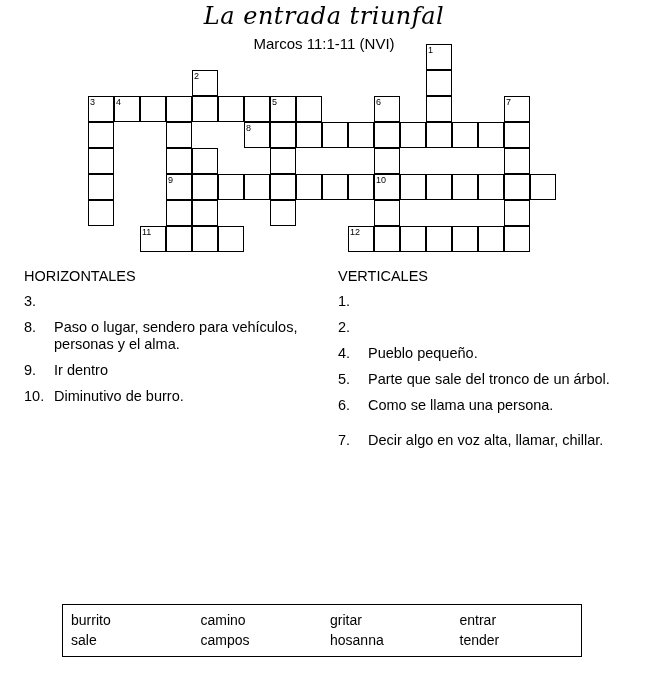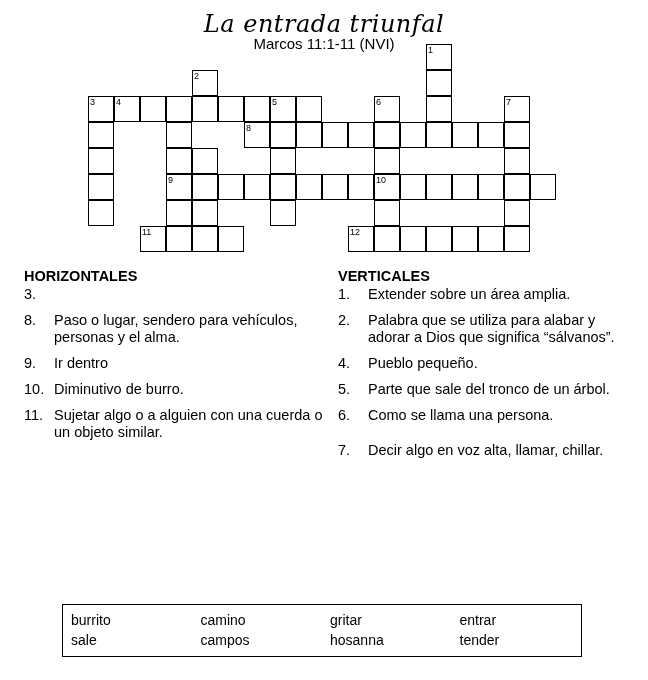--- a/index.html
+++ b/index.html
@@ -18,21 +18,20 @@
   #title {
     position: absolute;
     top: 2px;
     left: 0;
     width: 648px;
     text-align: center;
     font-family: "DejaVu Serif", serif;
     font-style: italic;
     font-size: 24px;
     letter-spacing: 0.5px;
-    margin-top: 8px;
   }
   #subtitle {
     position: absolute;
     top: 35px;
     left: 0;
     width: 648px;
     text-align: center;
     font-family: "Liberation Sans", sans-serif;
     font-size: 15px;
   }
@@ -62,23 +61,23 @@
   }
   
   .cluecol {
     position: absolute;
     font-size: 14.5px;
     line-height: 17px;
   }
   #across-col { left: 24px; top: 268px; width: 300px; }
   #down-col   { left: 338px; top: 268px; width: 300px; }
   .clue-head {
-    font-weight: bold;
+    font-weight: normal;
     font-size: 14.5px;
-    margin-bottom: 1px;
+    margin-bottom: 8px;
   }
   .clue {
     display: flex;
     margin-bottom: 9px;
   }
   .clue .n {
     width: 30px;
     flex: 0 0 30px;
     text-align: left;
   }
@@ -215,35 +214,29 @@
     <span class="t">Paso o lugar, sendero  para vehículos, personas y el alma.</span>
   </div>
   <div class="clue">
     <span class="n">9.</span>
     <span class="t">Ir dentro</span>
   </div>
   <div class="clue">
     <span class="n">10.</span>
     <span class="t">Diminutivo de burro.</span>
   </div>
-  <div class="clue">
-    <span class="n">11.</span>
-    <span class="t">Sujetar  algo o a alguien con una cuerda o un objeto similar.</span>
-  </div>
 </div>
 
 <div id="down-col" class="cluecol">
   <div class="clue-head">VERTICALES</div>
   <div class="clue">
     <span class="n">1.</span>
-    <span class="t">Extender sobre un área amplia.</span>
   </div>
   <div class="clue">
     <span class="n">2.</span>
-    <span class="t">Palabra que se utiliza para alabar y adorar a Dios que significa “sálvanos”.</span>
   </div>
   <div class="clue">
     <span class="n">4.</span>
     <span class="t">Pueblo pequeño.</span>
   </div>
   <div class="clue">
     <span class="n">5.</span>
     <span class="t">Parte que sale del tronco de un árbol.</span>
   </div>
   <div class="clue">

